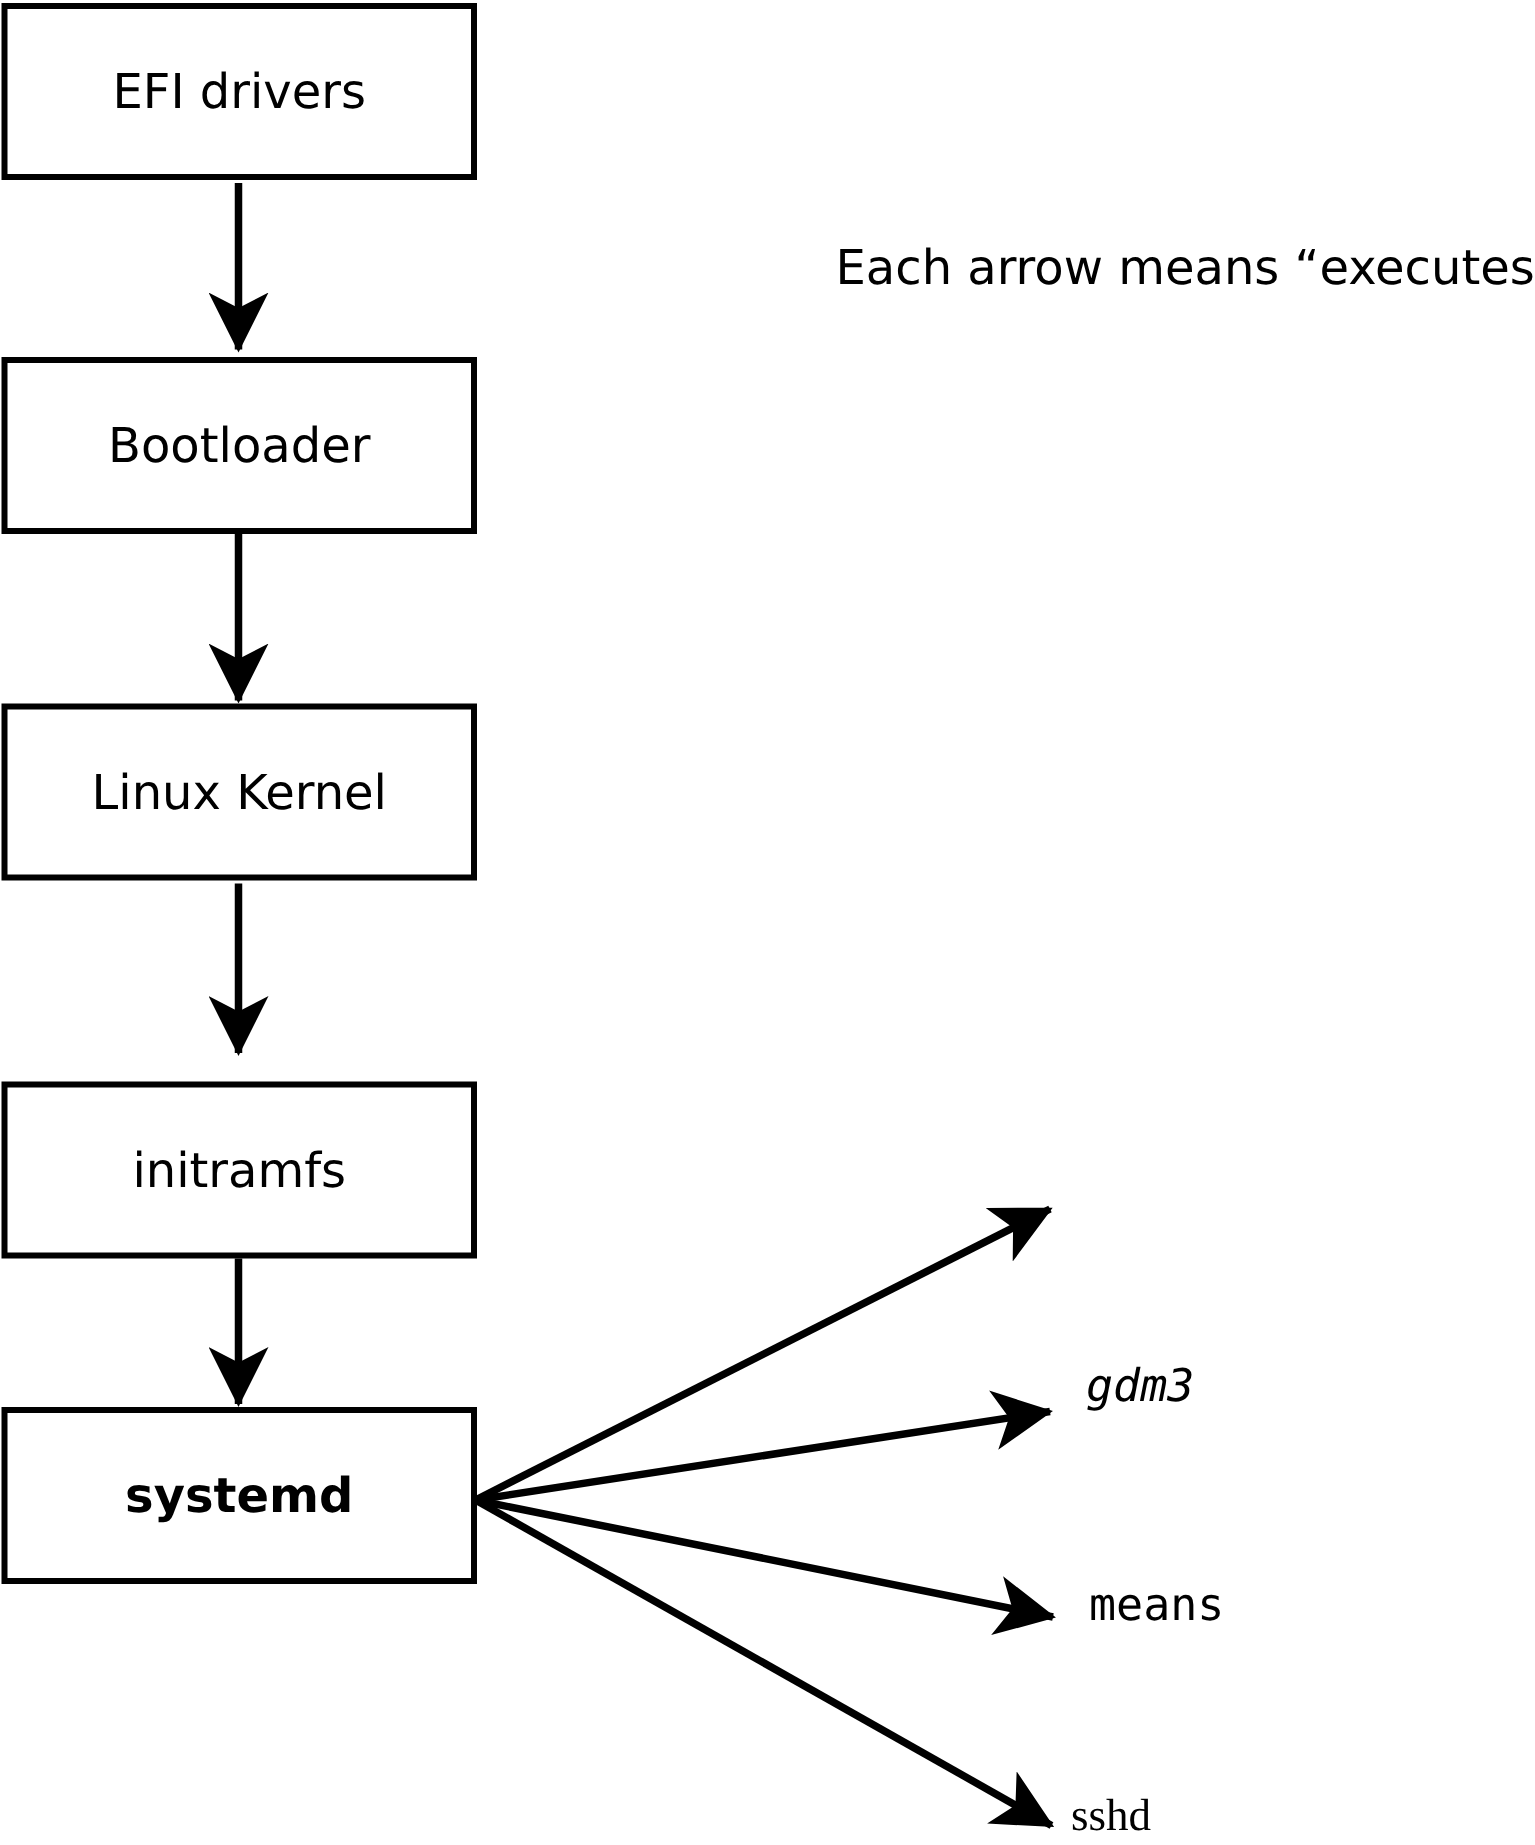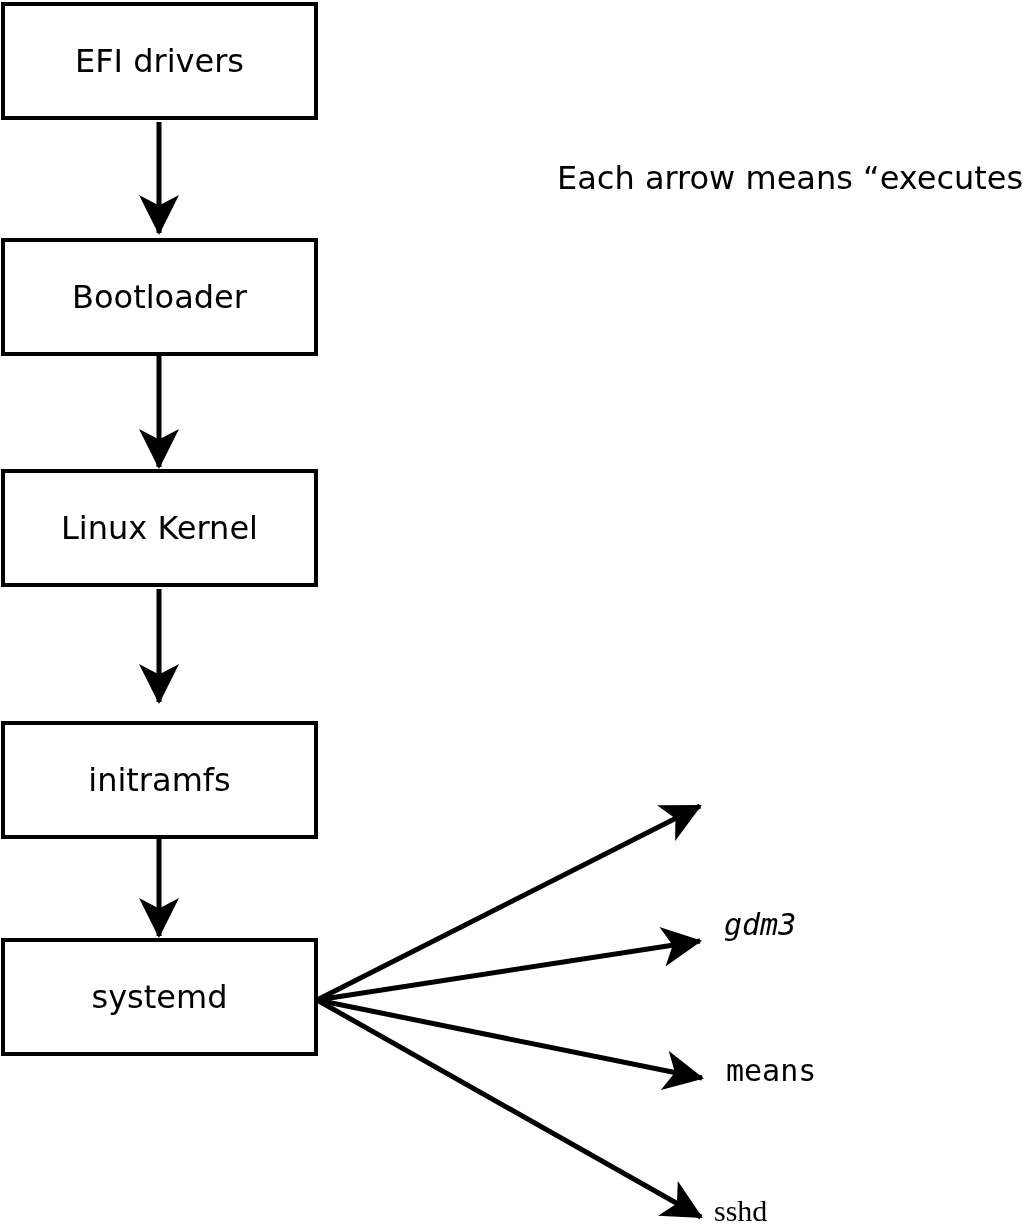--- a/index.html
+++ b/index.html
@@ -89,21 +89,21 @@
   </div>
 
   <div class="node-box" style="top: 469px; align-items: center;">
     <span>Linux Kernel</span>
   </div>
 
   <div class="node-box" style="top: 704px; margin-top: 17px;">
     <span>initramfs</span>
   </div>
 
-  <div class="node-box" style="top: 938px;">
+  <div class="node-box" style="top: 938px; font-weight: bold;">
     <span>systemd</span>
   </div>
 
   <div class="caption">Each arrow means “executes”.</div>
 
 
   <div class="svc-label" style="left: 724px; top: 910px; font-style: italic;">gdm3</div>
 
   <div class="svc-label" style="left: 726px; top: 1056px;">means</div>
 

